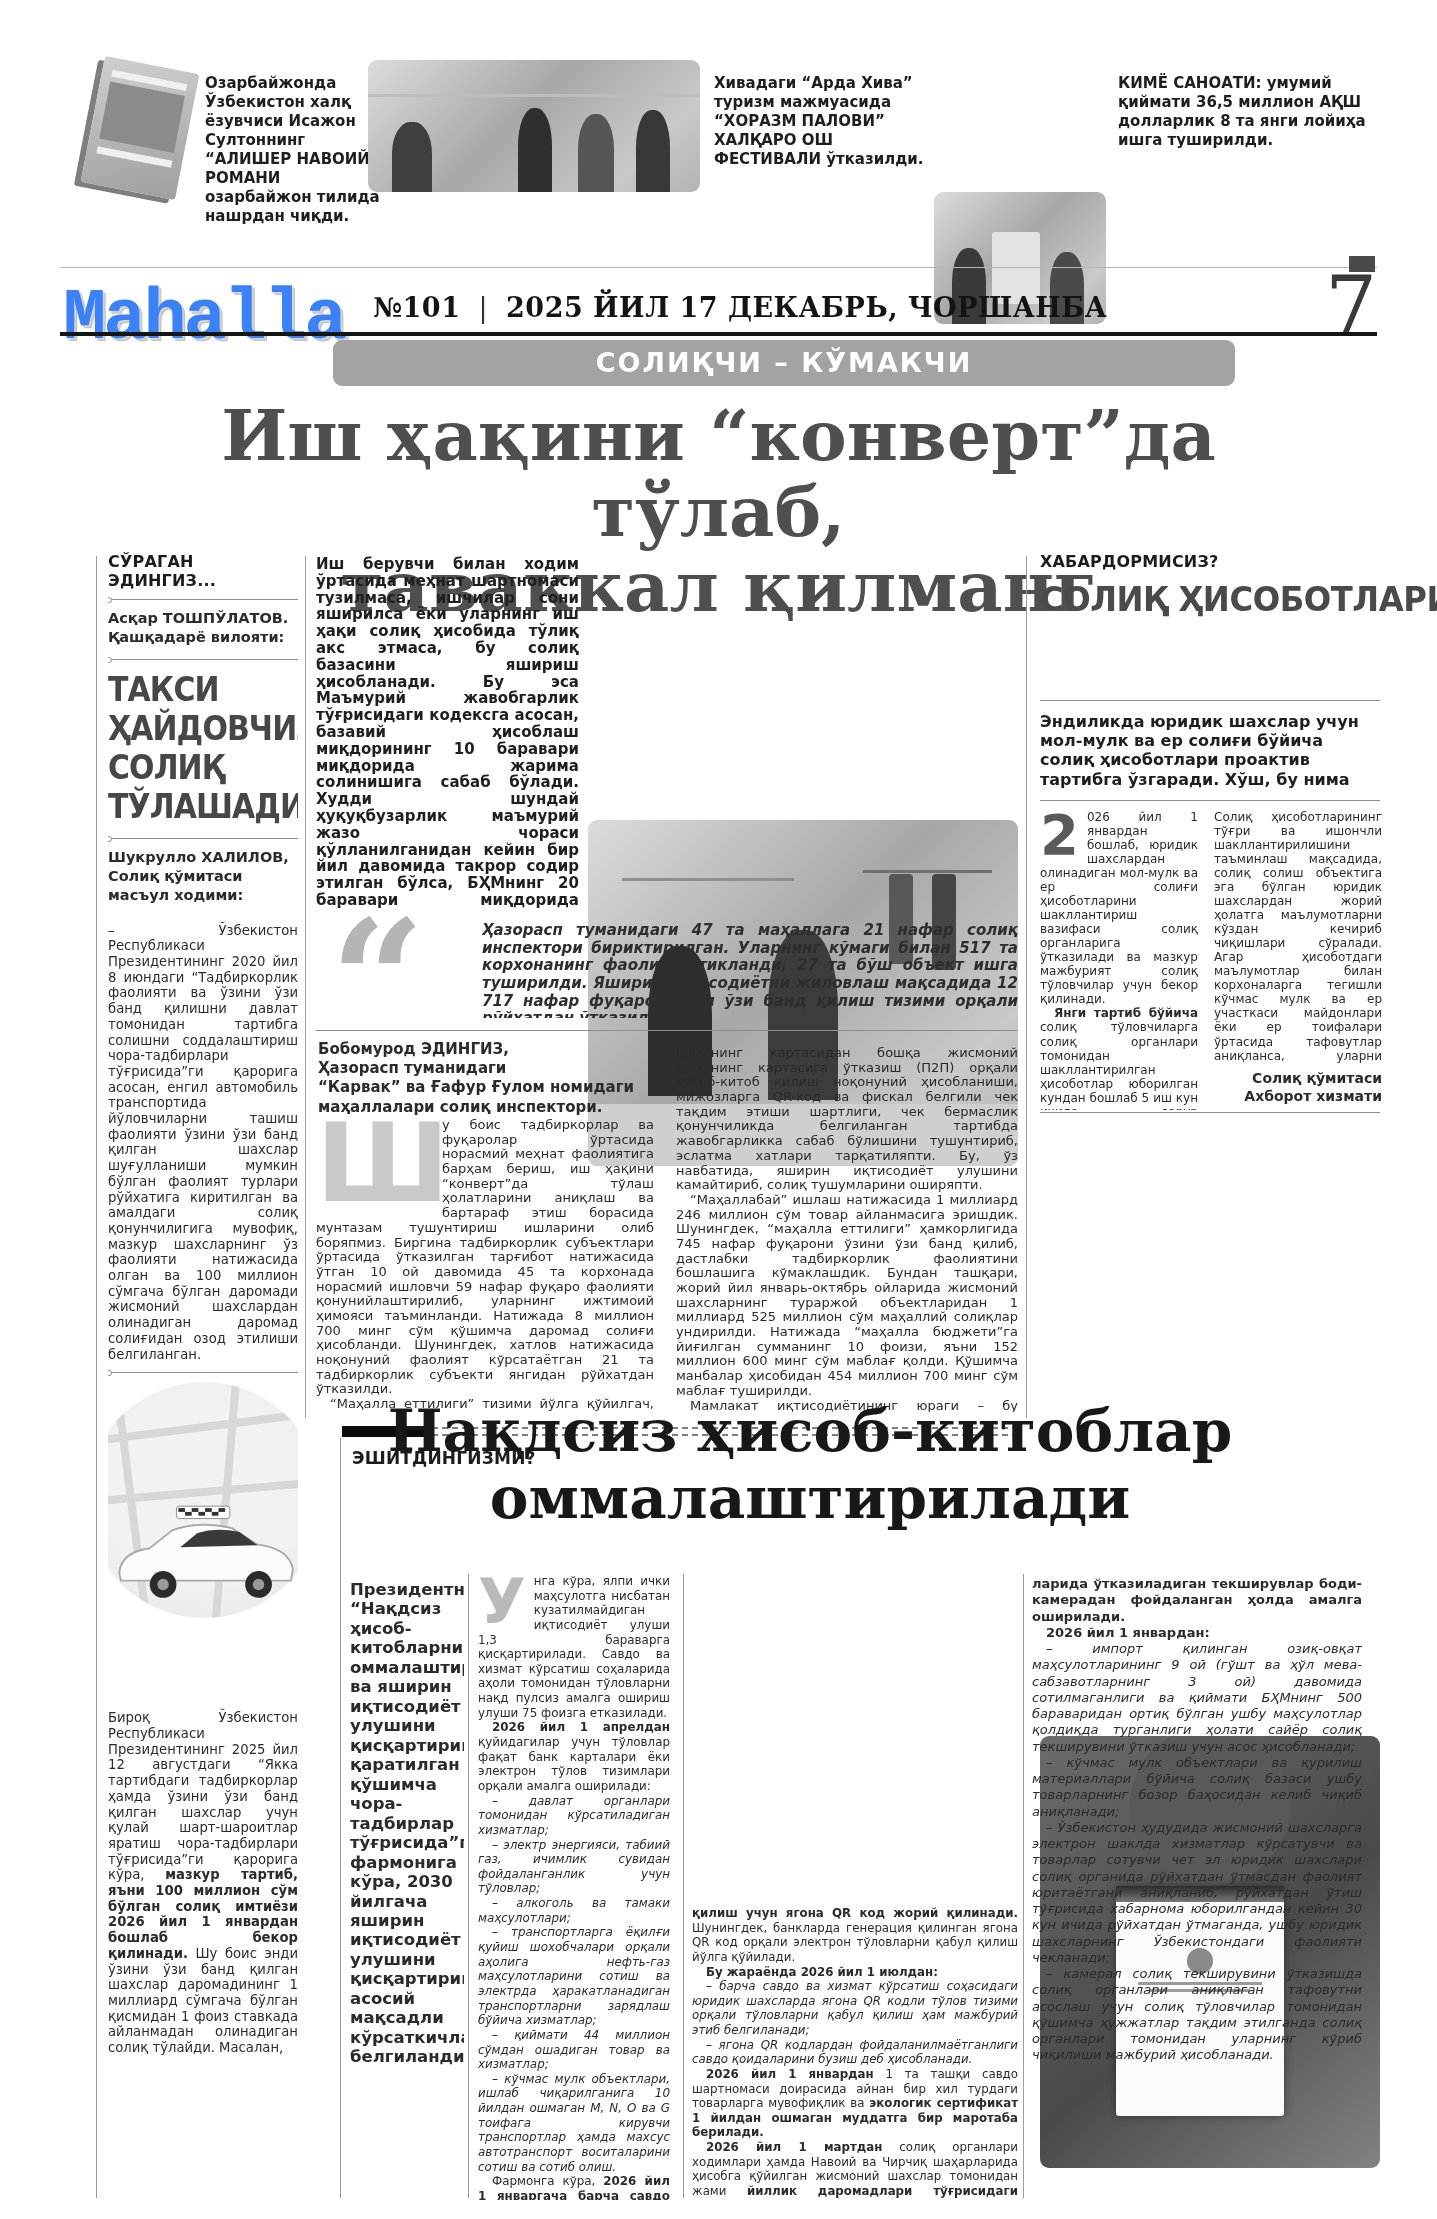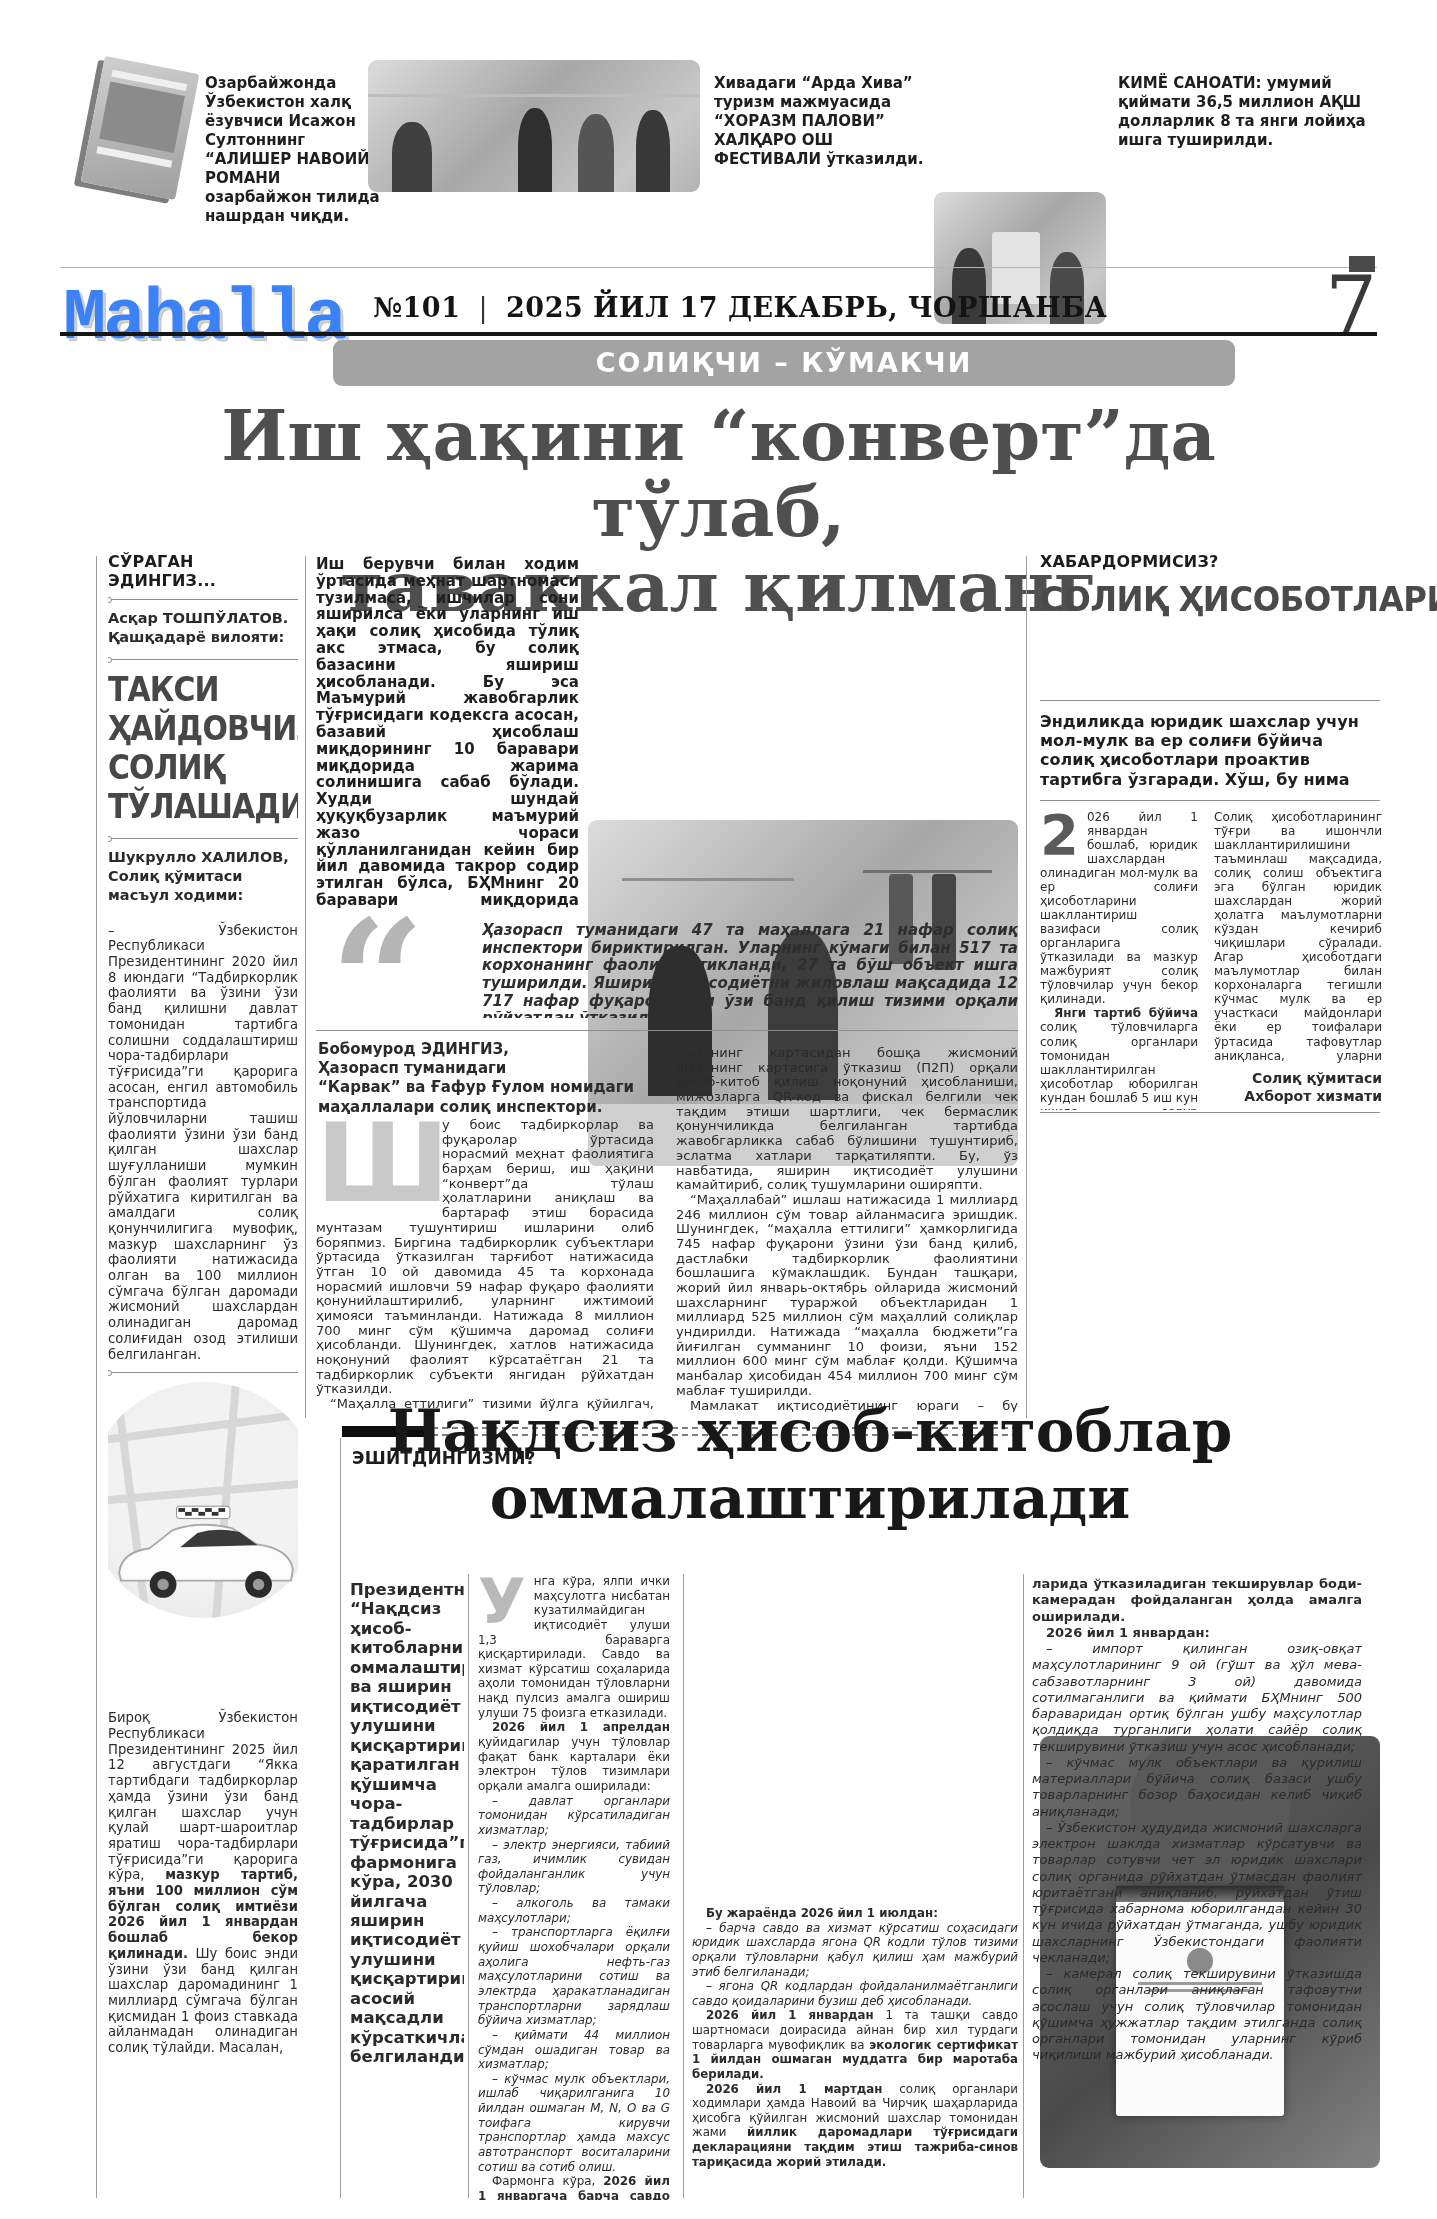--- a/index.html
+++ b/index.html
@@ -252,20 +252,21 @@
         <p class="item">– электр энергияси, табиий газ, ичимлик сувидан фойдаланганлик учун тўловлар;</p>
         <p class="item">– алкоголь ва тамаки маҳсулотлари;</p>
         <p class="item">– транспортларга ёқилғи қуйиш шохобчалари орқали аҳолига нефть-газ маҳсулотларини сотиш ва электрда ҳаракатланадиган транспортларни зарядлаш бўйича хизматлар;</p>
         <p class="item">– қиймати 44 миллион сўмдан ошадиган товар ва хизматлар;</p>
         <p class="item">– кўчмас мулк объектлари, ишлаб чиқарилганига 10 йилдан ошмаган M, N, O ва G тоифага кирувчи транспортлар ҳамда махсус автотранспорт воситаларини сотиш ва сотиб олиш.</p>
         <p><span>Фармонга кўра, </span><span class="b">2026 йил 1 январгача барча савдо ва хизмат кўрсатувчи юридик шахслар томонидан электрон тўловларни қабул</span></p>
       </div>
   </div>
 
   <div class="abs flow" style="left:692px;top:1906px;width:326px;height:292px;overflow:hidden;font-size:11.8px;line-height:1.24;text-align:justify;">
+      <p class="noind"><span class="b">қилиш учун ягона QR код жорий қилинади.</span><span> Шунингдек, банкларда генерация қилинган ягона QR код орқали электрон тўловларни қабул қилиш йўлга қўйилади.</span></p>
       <p class="b-para">Бу жараёнда 2026 йил 1 июлдан:</p>
       <p class="item">– барча савдо ва хизмат кўрсатиш соҳасидаги юридик шахсларда ягона QR кодли тўлов тизими орқали тўловларни қабул қилиш ҳам мажбурий этиб белгиланади;</p>
       <p class="item">– ягона QR кодлардан фойдаланилмаётганлиги савдо қоидаларини бузиш деб ҳисобланади.</p>
       <p><span class="b">2026 йил 1 январдан</span><span> 1 та ташқи савдо шартномаси доирасида айнан бир хил турдаги товарларга мувофиқлик ва </span><span class="b">экологик сертификат 1 йилдан ошмаган муддатга бир маротаба берилади.</span></p>
       <p><span class="b">2026 йил 1 мартдан</span><span> солиқ органлари ходимлари ҳамда Навоий ва Чирчиқ шаҳарларида ҳисобга қўйилган жисмоний шахслар томонидан жами </span><span class="b">йиллик даромадлари тўғрисидаги декларацияни тақдим этиш тажриба-синов тариқасида жорий этилади.</span></p>
     </div>
 
   <div class="abs flow" style="left:1032px;top:1576px;width:330px;height:626px;overflow:hidden;font-size:13px;line-height:1.25;text-align:justify;">
       <p class="b-para noind">ларида ўтказиладиган текширувлар боди-камерадан фойдаланган ҳолда амалга оширилади.</p>
       <p class="b-para">2026 йил 1 январдан:</p>

